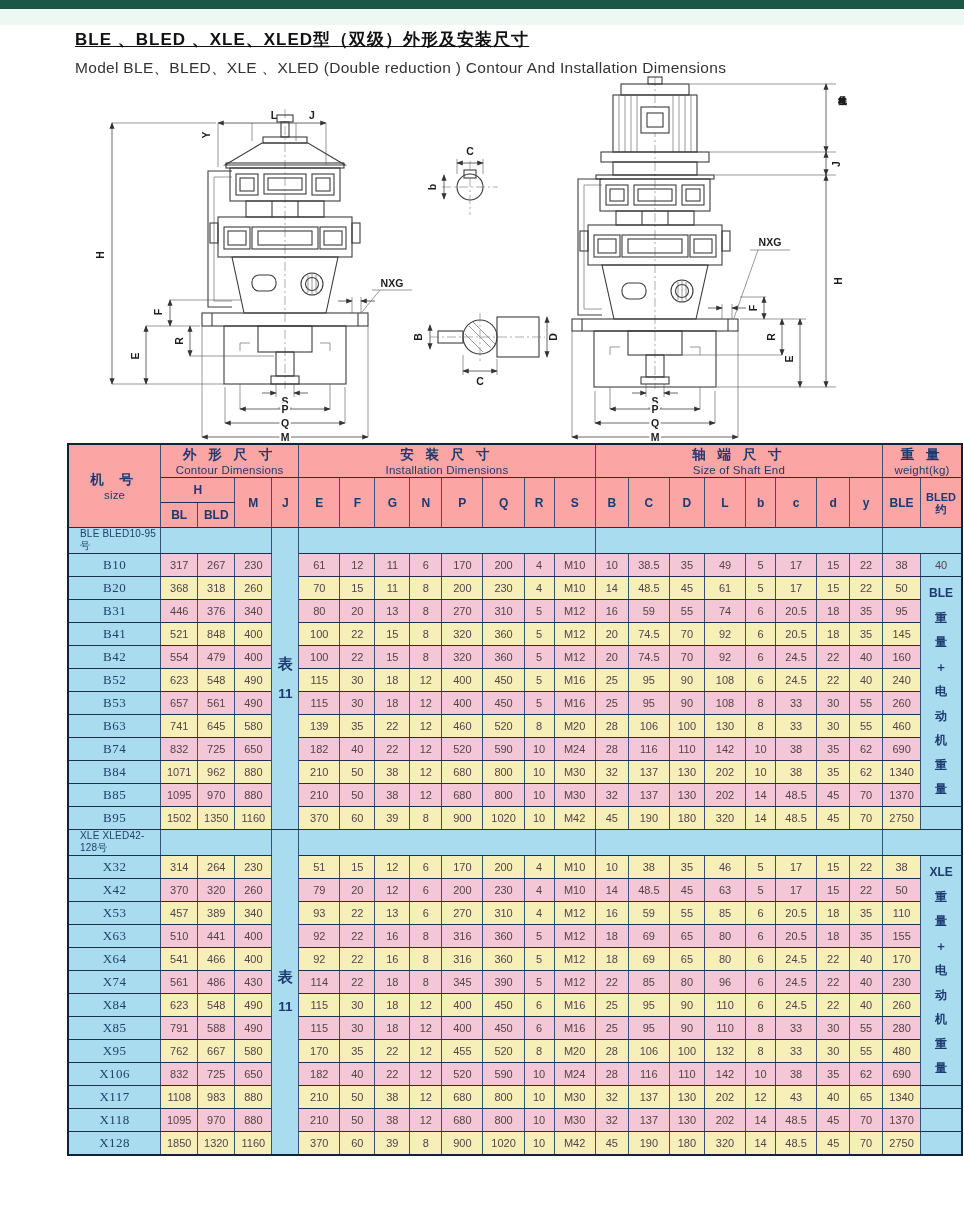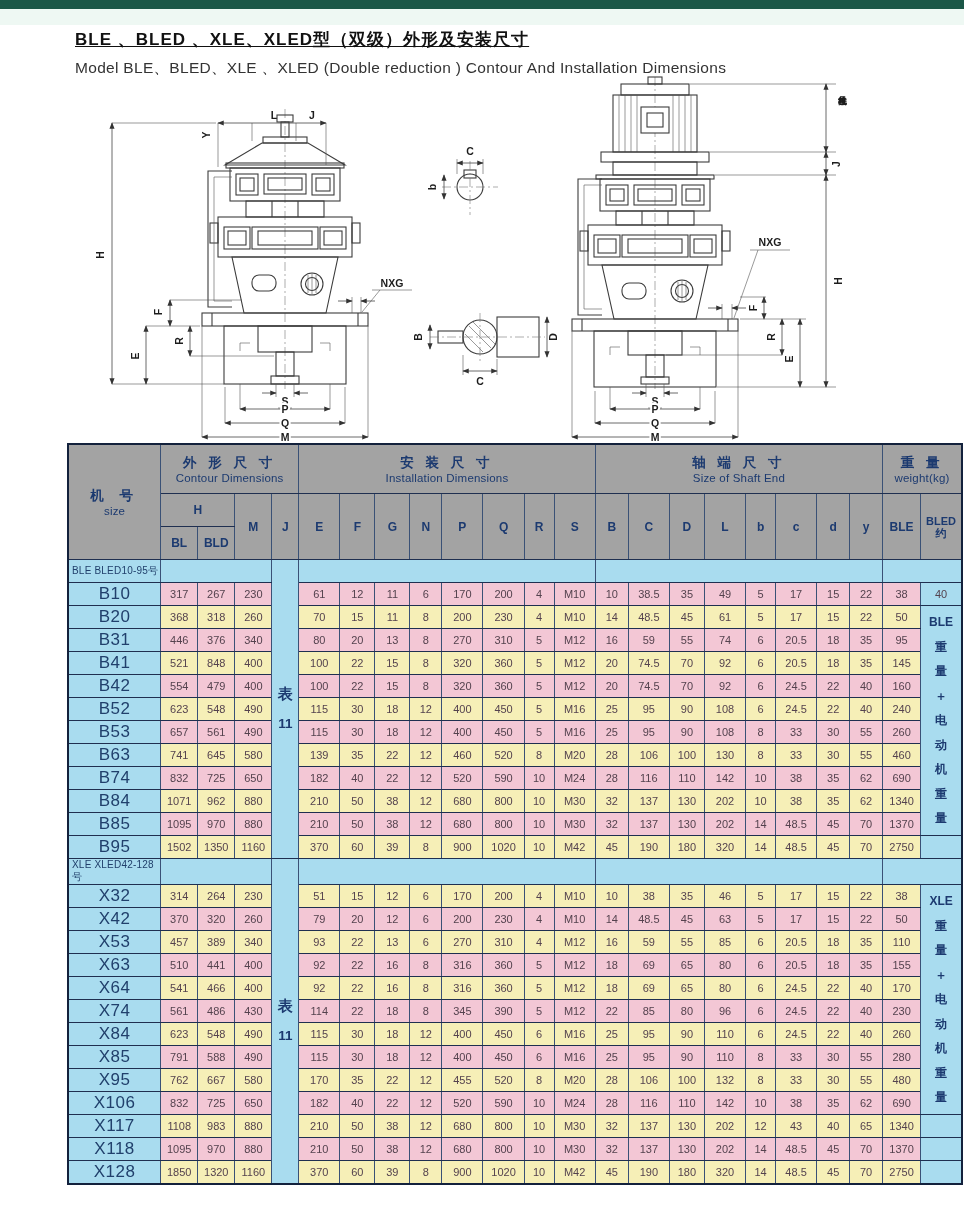--- a/index.html
+++ b/index.html
@@ -22,33 +22,33 @@
   svg text.dt { font:600 10.5px "Liberation Sans", sans-serif; fill:#1c1c1c; }
   svg text.halo { paint-order:stroke; stroke:#fff; stroke-width:4px; }
   svg text.vzh { font:600 8.5px "Liberation Sans", sans-serif; fill:#1c1c1c;
                  writing-mode:vertical-rl; text-orientation:upright; }
 
   
   .tbl-wrap { position:absolute; top:443px; left:67px; }
   table { border-collapse:collapse; table-layout:fixed; width:896px; border:2.5px solid #13213c; }
   th, td { border:1px solid #3a5176; border-top:1.5px solid #1f2f50; border-bottom:1.5px solid #1f2f50;
            text-align:center; vertical-align:middle; overflow:hidden; }
-  thead th { background:#a3a3a3; color:#1c3a70; padding:9px 0;margin-top:20px; }
+  thead th { background:#fca5a5; color:#1c3a70; padding:1px 0;margin-top:20px; }
   .g-zh { font-size:13.5px; font-weight:bold; letter-spacing:4px; }
   .g-en { font-size:11.5px; font-weight:normal; letter-spacing:.2px; }
   .size-head .g-zh { letter-spacing:6px; }
   th.col-letter { font-size:12px; font-weight:bold; height:26px; }
   th.h-cell { height:25px; }
   th.bled-head div { line-height:12px; font-size:11px; }
   tbody td { height:23px; font-size:11px; color:#54424e; background:#a9dcef; }
   tr.pink  td.d { background:#f3c7d5; }
   tr.yellow td.d { background:#f6efb7; }
-  td.size-cell { background:#a9dcef !important; color:#21406c; font-size:17px; letter-spacing:.5px; }
+  td.size-cell { background:#a9dcef !important; color:#21406c; font-size:13px; letter-spacing:.5px;font-family:Liberation Serif, serif; }
   td.group-label { background:#a9dcef; color:#21406c; font-size:10px; text-align:left;
-                   padding-left:3px; height:19px; letter-spacing:.2px; }
+                   padding-left:11px; height:19px; letter-spacing:.2px; }
   td.blank { background:#a9dcef; }
   td.j-note { background:#a9dcef; color:#1c3a70; font-weight:bold; }
   td.j-note div.zh { font-size:15px; line-height:30px; }
   td.j-note div.num { font-size:13.5px; line-height:30px; }
   td.weight-note { background:#a9dcef; color:#1c3a70; font-size:12px; font-weight:bold; }
   td.weight-note div { line-height:24.5px; }
 </style>
 </head>
 <body>
 

